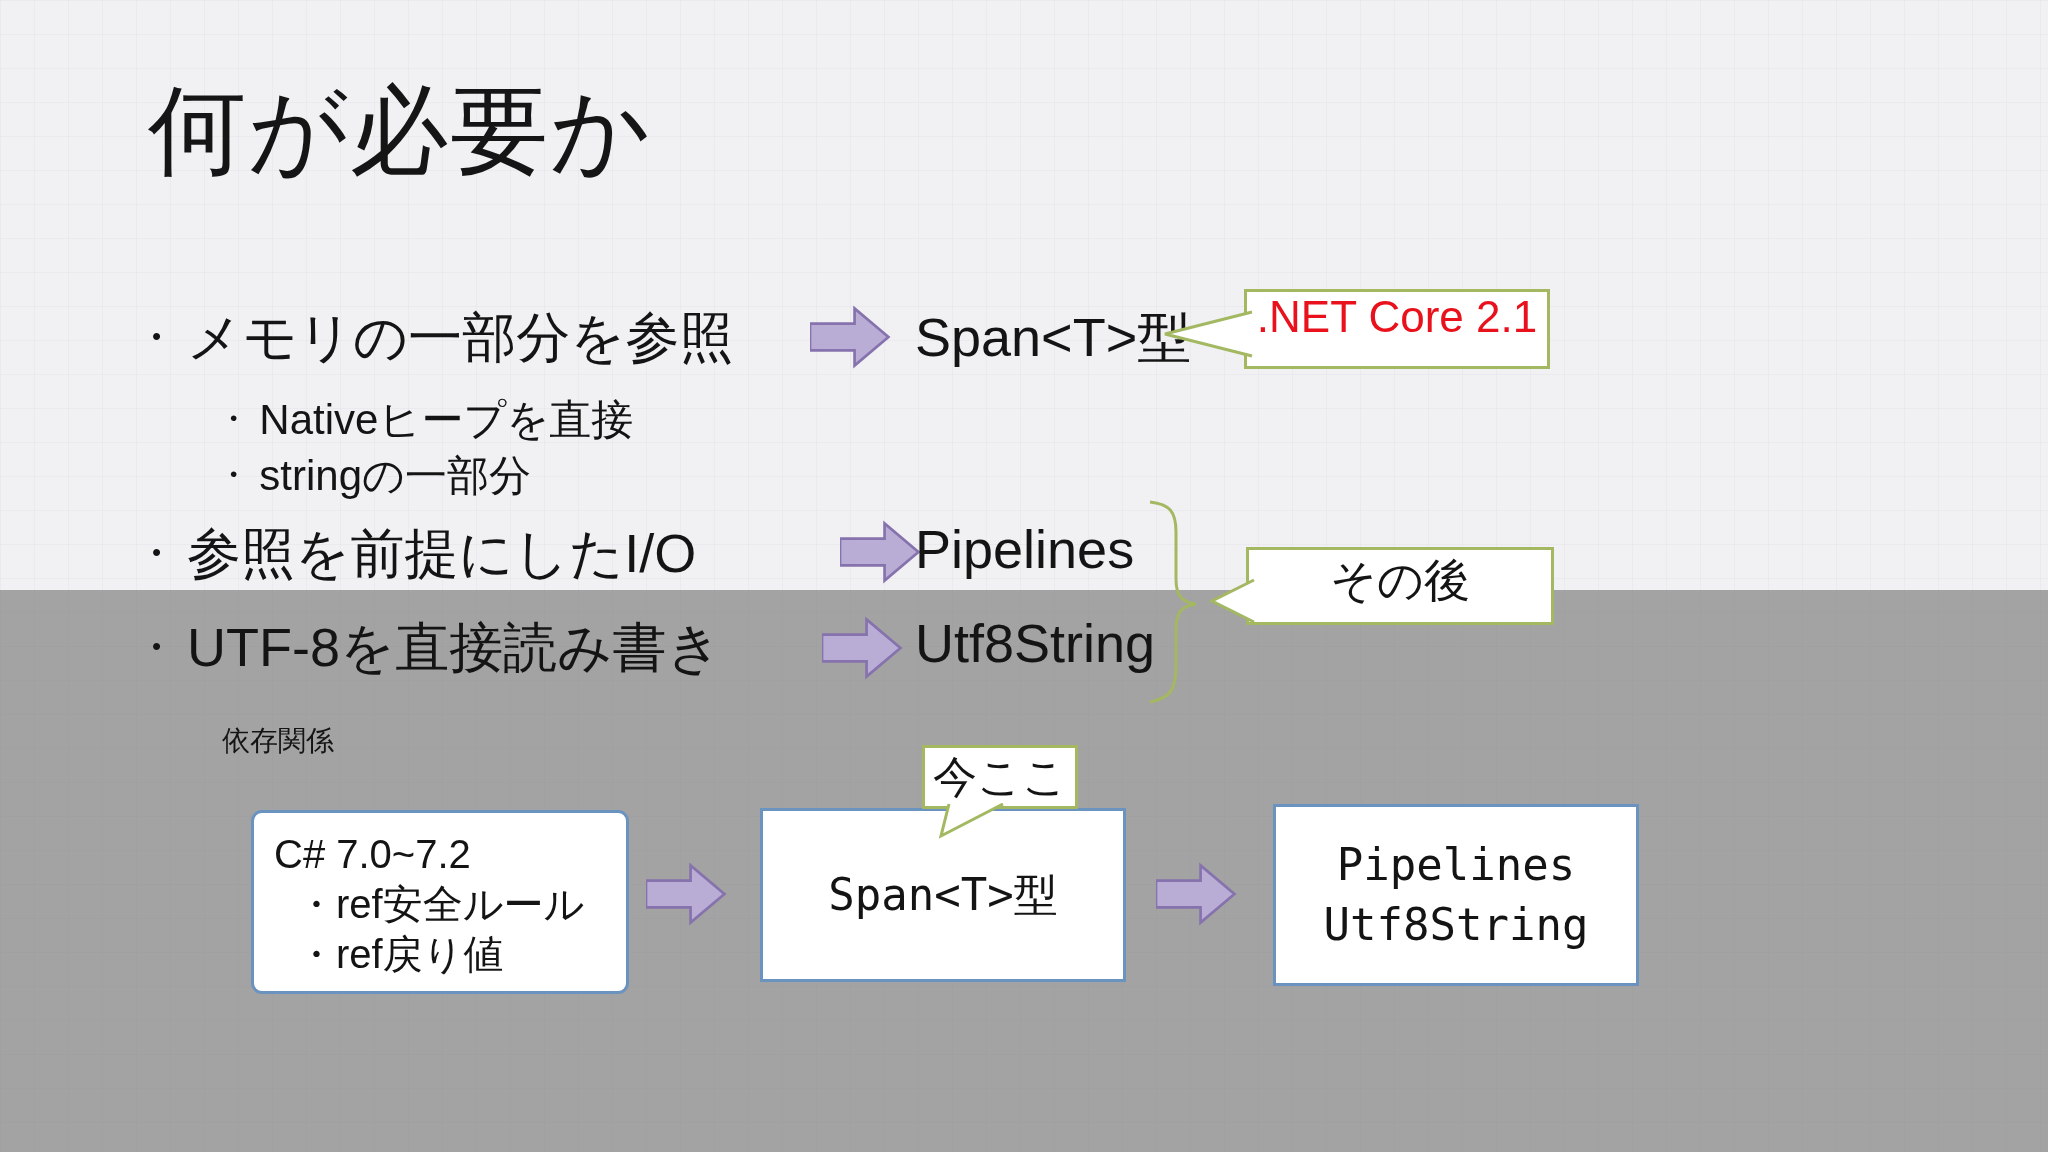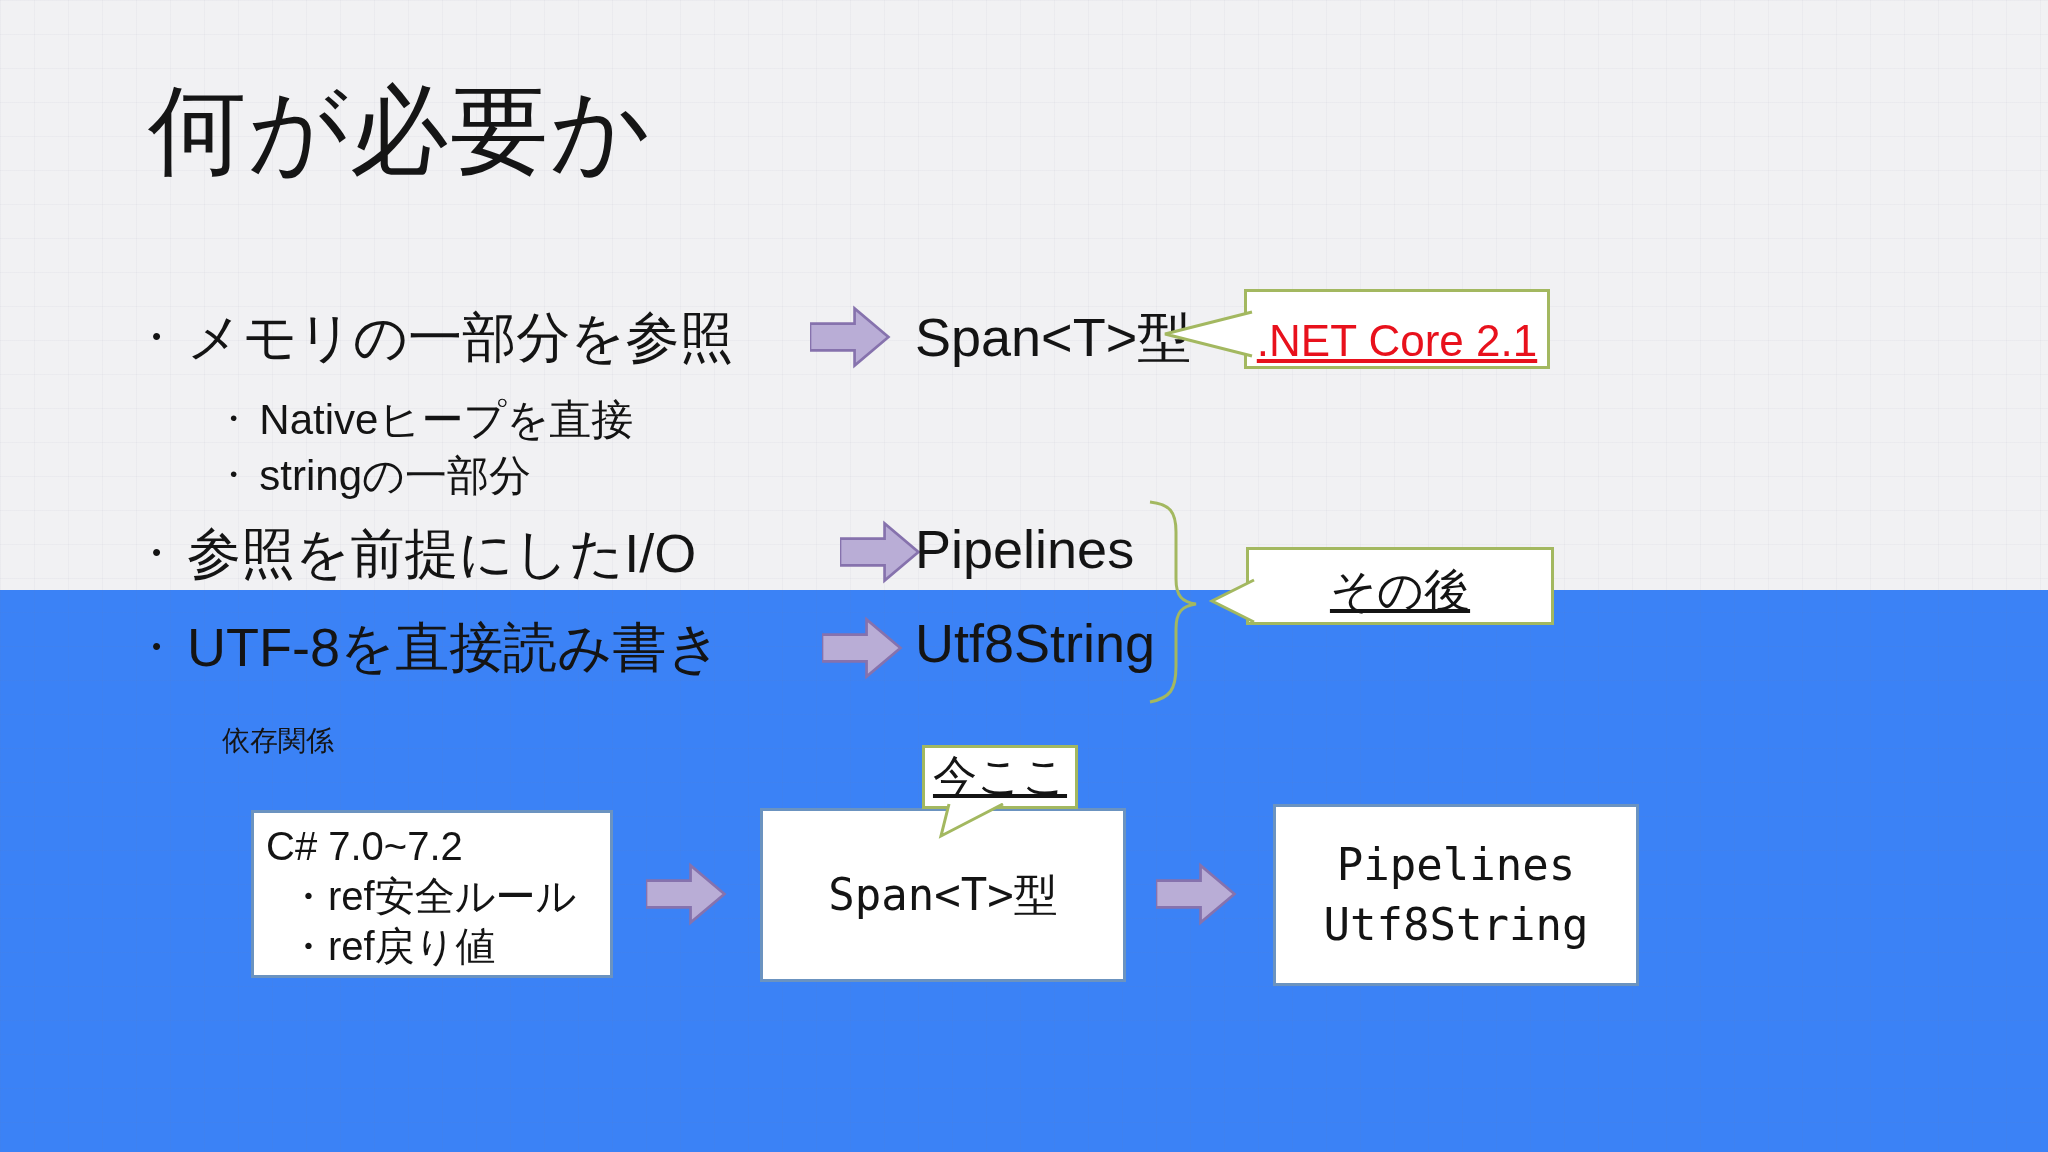--- a/index.html
+++ b/index.html
@@ -1,18 +1,18 @@
 <!DOCTYPE html>
 <html><head>
 <meta charset="utf-8">
 <style>
   html,body{margin:0;padding:0;background:#ffffff;}
   .slide{
     position:relative;width:2048px;height:1152px;overflow:hidden;
-    background:#3b82f6;
+    background:#a3a3a3;
     font-family:"Liberation Sans","DejaVu Sans",sans-serif;
     color:#141414;
     -webkit-font-smoothing:antialiased;
   }
   .band-top{position:absolute;left:0;top:0;width:2048px;height:590px;background:#f1f1f3;}
   .grid-texture{
     position:absolute;inset:0;
     background:
       repeating-linear-gradient(to right, rgba(120,120,150,0.05) 0 1px, transparent 1px 34px),
       repeating-linear-gradient(to bottom, rgba(120,120,150,0.05) 0 1px, transparent 1px 34px);
@@ -27,35 +27,35 @@
   .marker{flex:0 0 auto;}
   .lv1 .marker{font-size:26px;margin-right:26px;transform:translateY(-2px);}
   .lv2 .marker{font-size:21px;margin-right:22px;transform:translateY(-2px);}
 
   .result-label{position:absolute;font-size:54px;white-space:nowrap;}
 
   .arrow{position:absolute;}
 
   .callout{
     position:absolute;background:#ffffff;border:3px solid #a3b860;box-sizing:content-box;
-    display:flex;align-items:flex-end;justify-content:center;text-align:center;text-decoration:underline;
+    display:flex;align-items:flex-start;justify-content:center;text-align:center;
   }
   .callout .tail{position:absolute;}
   .callout-net{left:1244px;top:289px;width:300px;height:74px;font-size:44px;color:#e8111c;}
   .callout-after{left:1246px;top:547px;width:302px;height:72px;font-size:46px;color:#141414;}
   .callout-now{left:922px;top:731px;width:150px;height:58px;font-size:44px;color:#141414;margin-top:14px;}
 
   .brace{position:absolute;left:1148px;top:494px;}
 
   .dep-label{position:absolute;left:222px;top:722px;font-size:28px;}
 
   .dep-box{
     position:absolute;background:#ffffff;border:3px solid #6b93c0;box-sizing:content-box;
   }
-  .dep-box1{left:251px;top:810px;width:356px;height:162px;font-size:40px;line-height:50px;padding:0;}
+  .dep-box1{left:251px;top:810px;width:356px;height:162px;font-size:40px;line-height:50px;padding:8px;border-radius:11px;}
   .dep-box1 .line1{margin:8px 0 0 12px;}
   .dep-box1 .dep-bullet{margin:0 0 0 34px;white-space:nowrap;}
   .dep-box2{left:760px;top:808px;width:360px;height:168px;display:flex;align-items:center;justify-content:center;
     font-family:"DejaVu Sans Mono","Liberation Mono",monospace;font-size:44px;}
   .dep-box3{left:1273px;top:804px;width:360px;height:176px;display:flex;flex-direction:column;align-items:center;justify-content:center;
     font-family:"DejaVu Sans Mono","Liberation Mono",monospace;font-size:44px;line-height:60px;}
 </style>
 </head>
 <body>
 

